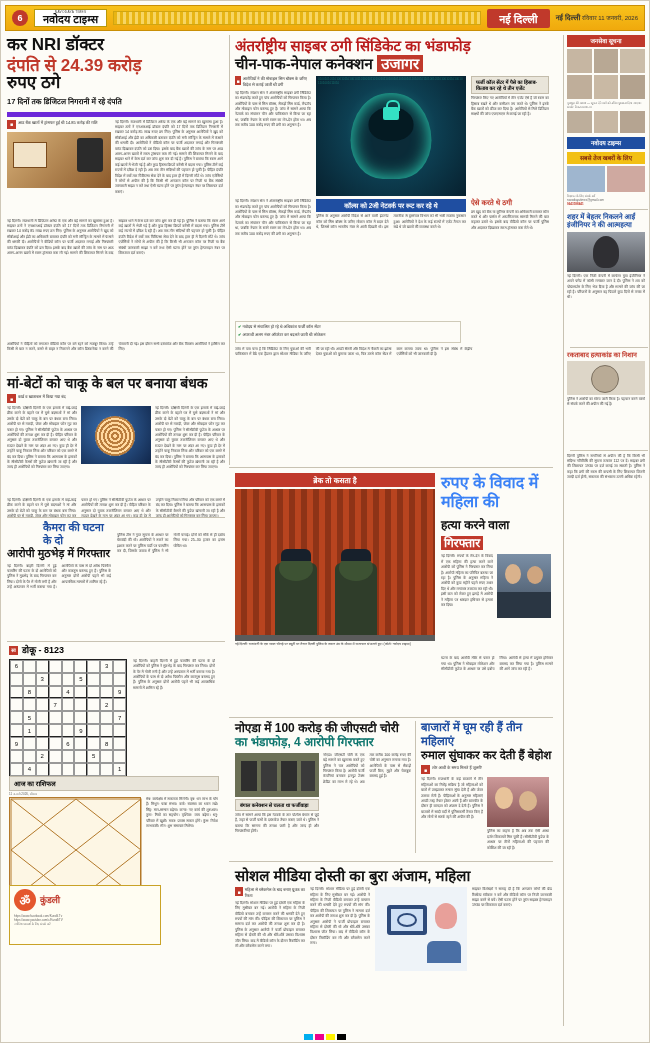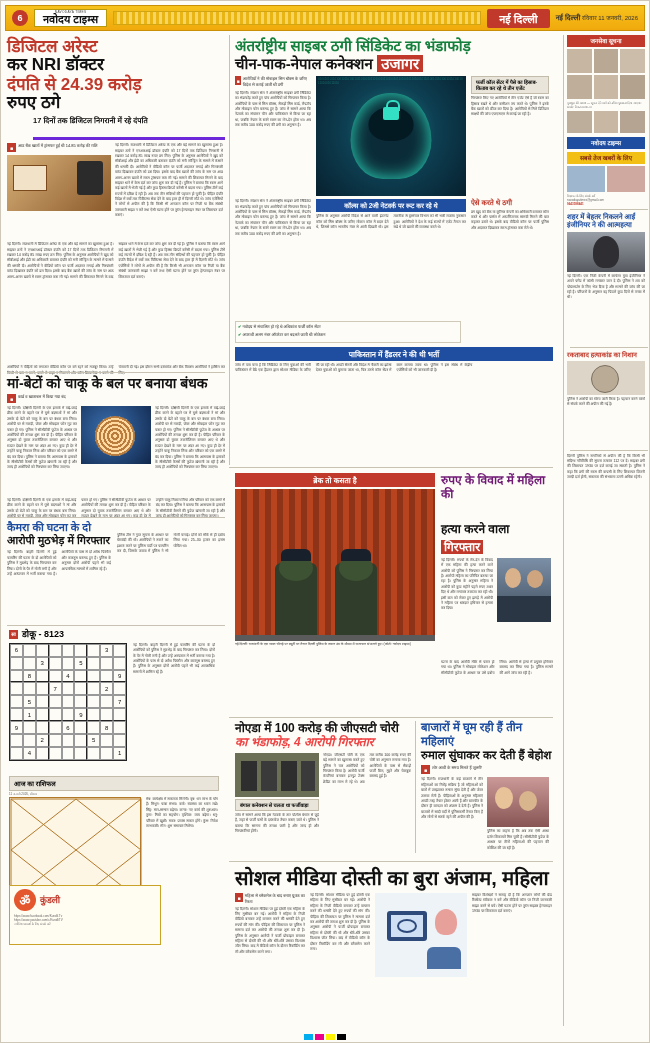--- a/index.html
+++ b/index.html
@@ -147,25 +147,24 @@
     <div class="mast-stripes"></div>
     <div class="mast-city">नई दिल्ली</div>
     <div class="mast-right">
       <b>नई दिल्ली</b>
       <span>रविवार</span>
       <span>11 जनवरी, 2026</span>
     </div>
   </div>
 
   <div class="blk" style="left:6px; top:36px; width:218px;">
-    <div class="head-xl" style="color:#c0392b;">डिजिटल अरेस्ट</div>
     <div class="head-xl" style="color:#111; margin-top:-2px;">कर NRI डॉक्टर</div>
     <div class="head-xl" style="color:#c0392b; margin-top:1px;">दंपति से 24.39 करोड़</div>
     <div class="head-xl" style="color:#111; margin-top:-2px;">रुपए ठगे</div>
-    <div class="sub" style="margin-top:3px; border-bottom:3px solid #6d28d9; padding-bottom:12px;margin-left:26px;">17 दिनों तक डिजिटल निगरानी में रहे दंपति</div>
+    <div class="sub" style="margin-top:3px; border-bottom:5px solid #6d28d9; padding-bottom:6px;">17 दिनों तक डिजिटल निगरानी में रहे दंपति</div>
 
     <div style="display:flex; gap:4px; margin-top:3px;">
       <div style="width:104px;">
         <div style="display:flex; gap:2px;">
           <span class="badge-sq">■</span>
           <div class="bullets">आठ बैंक खातों में ट्रांसफर हुई थी 14.85 करोड़ की राशि</div>
         </div>
         <div class="photo" style="height:56px; margin-top:3px; background:linear-gradient(135deg,#d8b27a,#8c5a2b);">
           <div style="position:absolute;left:6px;top:10px;width:34px;height:26px;background:#f2e3c8;border:1px solid #7a4a1c;"></div>
           <div style="position:absolute;right:8px;top:6px;width:26px;height:34px;background:#2b2b2b;border-radius:3px;"></div>
@@ -194,29 +193,29 @@
         <div style="position:absolute;left:14px;top:10px;width:40px;height:40px;border-radius:50%;
              background:repeating-radial-gradient(circle at 50% 50%,#ffd9a0 0 2px,#b97c3c 2px 4px);"></div>
       </div>
       <div class="body-txt" style="width:70px;height:90px;">नई दिल्ली। दक्षिणी दिल्ली के एक इलाके में वाई-फाई ठीक करने के बहाने घर में घुसे बदमाशों ने मां और उसके दो बेटों को चाकू के बल पर बंधक बना लिया। आरोपी घर से नकदी, जेवर और मोबाइल फोन लूट कर फरार हो गए। पुलिस ने सीसीटीवी फुटेज के आधार पर आरोपियों की तलाश शुरू कर दी है। पीड़ित परिवार के अनुसार दो युवक तकनीशियन बनकर आए थे और राउटर देखने के नाम पर अंदर आ गए। कुछ ही देर में उन्होंने चाकू निकाल लिया और परिवार को एक कमरे में बंद कर दिया। पुलिस ने बताया कि आसपास के इलाकों के सीसीटीवी कैमरों की फुटेज खंगाली जा रही है और जल्द ही आरोपियों को गिरफ्तार कर लिया जाएगा।</div>
     </div>
     <div class="body-txt c3" style="margin-top:2px; height:36px;">नई दिल्ली। दक्षिणी दिल्ली के एक इलाके में वाई-फाई ठीक करने के बहाने घर में घुसे बदमाशों ने मां और उसके दो बेटों को चाकू के बल पर बंधक बना लिया। आरोपी घर से नकदी, जेवर और मोबाइल फोन लूट कर फरार हो गए। पुलिस ने सीसीटीवी फुटेज के आधार पर आरोपियों की तलाश शुरू कर दी है। पीड़ित परिवार के अनुसार दो युवक तकनीशियन बनकर आए थे और राउटर देखने के नाम पर अंदर आ गए। कुछ ही देर में उन्होंने चाकू निकाल लिया और परिवार को एक कमरे में बंद कर दिया। पुलिस ने बताया कि आसपास के इलाकों के सीसीटीवी कैमरों की फुटेज खंगाली जा रही है और जल्द ही आरोपियों को गिरफ्तार कर लिया जाएगा।</div>
   </div>
 
   <div class="blk" style="left:6px; top:520px; width:104px;">
     <div class="hline" style="left:0; top:-4px; width:218px;"></div>
-    <div class="head-m" style="color:#1f4ea1;">कैमरा की घटना के दो</div>
+    <div class="head-m" style="color:#1f4ea1;margin-left:36px;">कैमरा की घटना के दो</div>
     <div class="head-m" style="color:#111;">आरोपी मुठभेड़ में गिरफ्तार</div>
     <div class="body-txt c2" style="margin-top:3px; height:96px;">नई दिल्ली। बाहरी दिल्ली में हुई फायरिंग की घटना के दो आरोपियों को पुलिस ने मुठभेड़ के बाद गिरफ्तार कर लिया। दोनों के पैर में गोली लगी है और उन्हें अस्पताल में भर्ती कराया गया है। आरोपियों के पास से दो अवैध पिस्तौल और कारतूस बरामद हुए हैं। पुलिस के अनुसार दोनों आरोपी पहले भी कई आपराधिक मामलों में शामिल रहे हैं।</div>
   </div>
   <div class="blk" style="left:116px; top:532px; width:108px;">
     <div class="body-txt c2" style="height:104px;">पुलिस टीम ने गुप्त सूचना के आधार पर घेराबंदी की थी। आरोपियों ने रुकने का इशारा करने पर पुलिस पार्टी पर फायरिंग कर दी, जिसके जवाब में पुलिस ने भी गोली चलाई। दोनों को मौके से ही दबोच लिया गया। 25–30 हजार का इनाम घोषित था।</div>
   </div>
 
-  <div class="blk" style="left:8px; top:628px; width:210px;">
+  <div class="blk" style="left:8px; top:644px; width:210px;">
     <div class="hline" style="left:-2px; top:-4px; width:218px;"></div>
     <div style="display:flex; align-items:center; gap:4px; margin-bottom:3px;">
       <span class="badge-sq" style="background:#c0392b;">सा</span>
       <span class="head-s">डोकू - 8123</span>
     </div>
     <div style="display:flex; gap:6px;">
       <div class="sudoku" id="sudoku-grid">
           <div>6</div>
           <div></div>
           <div class="b"></div>
@@ -326,21 +325,21 @@
       <div class="head-s" style="color:#c0392b;">कुंडली</div>
     </div>
     <div class="tiny" style="padding:0 4px;">https://www.facebook.com/Kundli.Tv</div>
     <div class="tiny" style="padding:0 4px;">https://www.youtube.com/c/KundliTV</div>
     <div class="tiny" style="padding:0 4px;">ज्योतिष परामर्श के लिए संपर्क करें</div>
   </div>
 
   <div class="vline" style="left:228px; top:34px; height:430px;"></div>
 
   <div class="blk" style="left:234px; top:36px; width:318px;">
-    <div class="head-l" style="color:#15803d; font-size:15px;">अंतर्राष्ट्रीय साइबर ठगी सिंडिकेट का भंडाफोड़</div>
+    <div class="head-l" style="color:#b91c1c; font-size:15px;">अंतर्राष्ट्रीय साइबर ठगी सिंडिकेट का भंडाफोड़</div>
     <div style="margin-top:1px;">
       <span class="head-l" style="color:#111; font-size:15px;">चीन-पाक-नेपाल कनेक्शन</span>
       <span class="head-l" style="font-size:15px; background:#c0392b; color:#fff; padding:0 4px;">उजागर</span>
     </div>
 
     <div style="display:flex; gap:5px; margin-top:3px;">
 
       <div style="width:76px;">
         <div style="display:flex;gap:2px;">
           <span class="badge-sq">■</span>
@@ -384,61 +383,60 @@
           <span>नवोदय से संचालित हो रहे थे अधिकांश फर्जी कॉल सेंटर</span>
         </li>
         <li>
           <span style="color:#1a8f3c;font-weight:bold;">✔</span>
           <span>अपराधी अलग नंबर ऑपरेटर कर बदलते जाती थी लोकेशन</span>
         </li>
       </ul>
     </div>
 
     <div style="width:318px; margin-top:4px;">
-      <div class="band-blue">पाकिस्तान में हैंडलर ने की थी भर्ती</div>
       <div class="body-txt c4" style="margin-top:2px;height:44px;">जांच में पता चला है कि सिंडिकेट के लिए युवाओं की भर्ती पाकिस्तान में बैठे एक हैंडलर द्वारा सोशल मीडिया के जरिए की जा रही थी। अच्छी सैलरी और विदेश में नौकरी का झांसा देकर युवाओं को बुलाया जाता था, फिर उनसे कॉल सेंटर में काम कराया जाता था। पुलिस ने इस संबंध में केंद्रीय एजेंसियों को भी जानकारी दी है।</div>
     </div>
   </div>
 
   <div class="hline" style="left:228px; top:466px; width:324px;"></div>
   <div class="blk" style="left:234px; top:472px; width:200px;">
     <div class="band-red" style="background:#c0392b;">ब्रेक तो कसता है</div>
     <div class="photo gate" style="height:152px; margin-top:2px;">
       <div style="position:absolute;left:40px;bottom:6px;width:42px;height:72px;background:#2f3d2a;border-radius:6px 6px 0 0;"></div>
       <div style="position:absolute;left:44px;bottom:60px;width:34px;height:26px;background:#3d5233;border-radius:50%;"></div>
       <div style="position:absolute;left:46px;bottom:80px;width:30px;height:12px;background:#17202b;border-radius:6px 6px 0 0;"></div>
       <div style="position:absolute;left:100px;bottom:6px;width:42px;height:72px;background:#2f3d2a;border-radius:6px 6px 0 0;"></div>
       <div style="position:absolute;left:104px;bottom:60px;width:34px;height:26px;background:#3d5233;border-radius:50%;"></div>
       <div style="position:absolute;left:106px;bottom:80px;width:30px;height:12px;background:#17202b;border-radius:6px 6px 0 0;"></div>
       <div style="position:absolute;left:0;bottom:0;width:100%;height:6px;background:#5b5b5b;"></div>
     </div>
     <div class="cap">नई दिल्ली: राजधानी के एक व्यस्त चौराहे पर ड्यूटी पर तैनात दिल्ली पुलिस के जवान ठंड के मौसम में यातायात संभालते हुए। (फोटो: नवोदय टाइम्स)</div>
   </div>
 
   <div class="blk" style="left:440px; top:472px; width:112px;">
-    <div class="head-m" style="color:#701a75; font-size:12px;">रुपए के विवाद में महिला की</div>
-    <div style="margin-top:17px;">
+    <div class="head-m" style="color:#3b82f6; font-size:16px;">रुपए के विवाद में महिला की</div>
+    <div style="margin-top:4px;">
       <span class="head-m" style="font-size:12px;color:#111;">हत्या करने वाला</span>
       <span class="head-m" style="font-size:12px;color:#fff;background:#c0392b;padding:0 3px;">गिरफ्तार</span>
     </div>
     <div style="display:flex;gap:4px;margin-top:3px;">
       <div class="body-txt" style="width:52px;height:100px;">नई दिल्ली। रुपयों के लेन-देन के विवाद में एक महिला की हत्या करने वाले आरोपी को पुलिस ने गिरफ्तार कर लिया है। आरोपी महिला का परिचित बताया जा रहा है। पुलिस के अनुसार महिला ने आरोपी को कुछ महीने पहले रुपए उधार दिए थे और लगातार तकाजा कर रही थी। इसी बात को लेकर हुए झगड़े में आरोपी ने महिला पर धारदार हथियार से हमला कर दिया।</div>
       <div class="photo" style="width:54px;height:64px;background:linear-gradient(#7b8fa6,#3f4d5d);">
         <div style="position:absolute;left:8px;top:10px;width:16px;height:20px;border-radius:50%;background:#d9b28c;"></div>
         <div style="position:absolute;left:30px;top:12px;width:16px;height:18px;border-radius:50%;background:#cfa57f;"></div>
         <div style="position:absolute;left:0;bottom:0;width:100%;height:26px;background:#2a3643;"></div>
       </div>
     </div>
     <div class="body-txt c2" style="margin-top:2px;height:62px;">घटना के बाद आरोपी मौके से फरार हो गया था। पुलिस ने मोबाइल लोकेशन और सीसीटीवी फुटेज के आधार पर उसे दबोच लिया। आरोपी से हत्या में प्रयुक्त हथियार बरामद कर लिया गया है। पुलिस मामले की आगे जांच कर रही है।</div>
   </div>
 
   <div class="hline" style="left:228px; top:716px; width:324px;"></div>
   <div class="blk" style="left:234px; top:720px; width:176px;">
     <div class="head-m" style="color:#111; font-size:12px;">नोएडा में 100 करोड़ की जीएसटी चोरी</div>
-    <div class="head-m" style="color:#ef4444; font-size:12px;font-style:italic;">का भंडाफोड़, 4 आरोपी गिरफ्तार</div>
+    <div class="head-m" style="color:#0f766e; font-size:12px;">का भंडाफोड़, 4 आरोपी गिरफ्तार</div>
     <div style="display:flex;gap:4px;margin-top:3px;">
       <div style="width:84px;">
         <div class="photo" style="height:44px;background:#6b6f55;">
           <div style="position:absolute;left:6px;top:8px;width:16px;height:30px;background:#2e2e2e;"></div>
           <div style="position:absolute;left:26px;top:8px;width:16px;height:30px;background:#3a3a3a;"></div>
           <div style="position:absolute;left:46px;top:8px;width:16px;height:30px;background:#2e2e2e;"></div>
           <div style="position:absolute;left:66px;top:8px;width:14px;height:30px;background:#3a3a3a;"></div>
         </div>
         <div class="band-grey" style="font-size:5px;margin-top:2px;">बंगाल कनेक्शन से चलता था फर्जीवाड़ा</div>
         <div class="body-txt" style="margin-top:2px;height:50px;">जांच में सामने आया कि इस नेटवर्क के तार पश्चिम बंगाल से जुड़े हैं, जहां से फर्जी फर्मों के दस्तावेज तैयार कराए जाते थे। पुलिस ने बताया कि सरगना की तलाश जारी है और जल्द ही और गिरफ्तारियां होंगी।</div>
@@ -462,21 +460,21 @@
           <div style="position:absolute;left:8px;top:10px;width:18px;height:22px;border-radius:50%;background:#e8c39a;"></div>
           <div style="position:absolute;left:32px;top:14px;width:18px;height:20px;border-radius:50%;background:#d9b58e;"></div>
         </div>
         <div class="body-txt" style="margin-top:2px;height:34px;">पुलिस का कहना है कि अब तक ऐसी आधा दर्जन शिकायतें मिल चुकी हैं। सीसीटीवी फुटेज के आधार पर तीनों महिलाओं की पहचान की कोशिश की जा रही है।</div>
       </div>
     </div>
   </div>
 
   <div class="hline" style="left:228px; top:860px; width:324px;"></div>
   <div class="blk" style="left:234px; top:866px; width:318px;">
-    <div class="head-l" style="color:#111; font-size:20px;">सोशल मीडिया दोस्ती का बुरा अंजाम, महिला</div>
+    <div class="head-l" style="color:#111; font-size:15px;">सोशल मीडिया दोस्ती का बुरा अंजाम, महिला</div>
     <div style="display:flex;gap:5px;margin-top:3px;">
       <div style="width:70px;">
         <div style="display:flex;gap:2px;">
           <span class="badge-sq">■</span>
           <div class="bullets">महिला से ब्लैकमेल के बाद बनाए युवक का रिश्ता</div>
         </div>
         <div class="body-txt" style="margin-top:2px;height:56px;">नई दिल्ली। सोशल मीडिया पर हुई दोस्ती एक महिला के लिए मुसीबत बन गई। आरोपी ने महिला के निजी वीडियो बनाकर उन्हें वायरल करने की धमकी देते हुए रुपयों की मांग की। पीड़िता की शिकायत पर पुलिस ने मामला दर्ज कर आरोपी की तलाश शुरू कर दी है। पुलिस के अनुसार आरोपी ने फर्जी प्रोफाइल बनाकर महिला से दोस्ती की थी और धीरे-धीरे उसका विश्वास जीत लिया। बाद में वीडियो कॉल के दौरान रिकॉर्डिंग कर ली और ब्लैकमेल करने लगा।</div>
       </div>
       <div class="body-txt" style="width:60px;height:84px;">नई दिल्ली। सोशल मीडिया पर हुई दोस्ती एक महिला के लिए मुसीबत बन गई। आरोपी ने महिला के निजी वीडियो बनाकर उन्हें वायरल करने की धमकी देते हुए रुपयों की मांग की। पीड़िता की शिकायत पर पुलिस ने मामला दर्ज कर आरोपी की तलाश शुरू कर दी है। पुलिस के अनुसार आरोपी ने फर्जी प्रोफाइल बनाकर महिला से दोस्ती की थी और धीरे-धीरे उसका विश्वास जीत लिया। बाद में वीडियो कॉल के दौरान रिकॉर्डिंग कर ली और ब्लैकमेल करने लगा।</div>
       <div class="photo" style="width:92px;height:84px;background:#eef3f8;">

